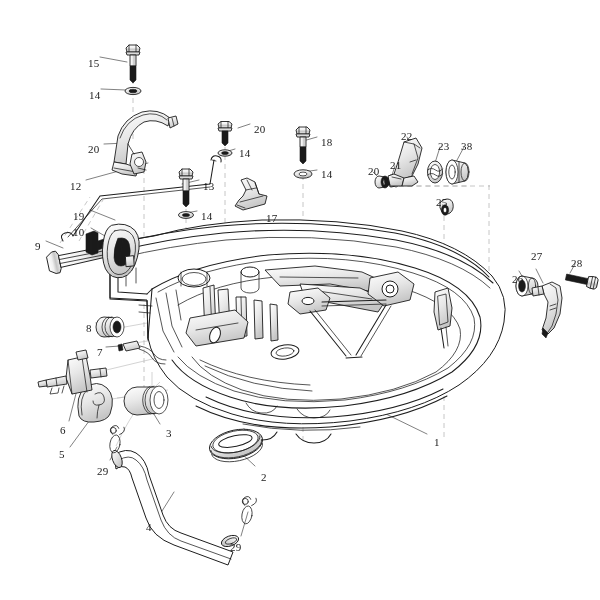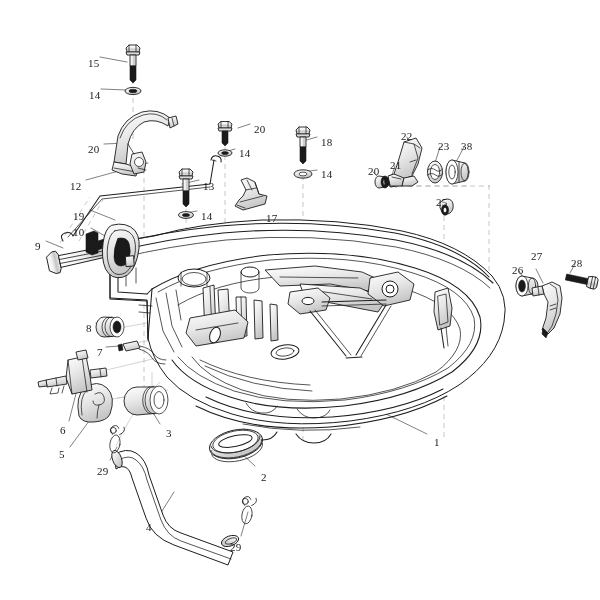--- a/index.html
+++ b/index.html
@@ -563,21 +563,21 @@
     <span class="cal" style="left:203px;top:181px">13</span>
     <span class="cal" style="left:266px;top:213px">17</span>
     <span class="cal" style="left:254px;top:124px">20</span>
     <span class="cal" style="left:321px;top:137px">18</span>
     <span class="cal" style="left:368px;top:166px">20</span>
     <span class="cal" style="left:390px;top:160px">21</span>
     <span class="cal" style="left:401px;top:131px">22</span>
     <span class="cal" style="left:438px;top:141px">23</span>
     <span class="cal" style="left:461px;top:141px">38</span>
     <span class="cal" style="left:436px;top:197px">25</span>
-    <span class="cal" style="left:512px;top:265px">26</span>
+    <span class="cal" style="left:512px;top:274px">26</span>
     <span class="cal" style="left:531px;top:251px">27</span>
     <span class="cal" style="left:571px;top:258px">28</span>
     <span class="cal" style="left:97px;top:466px">29</span>
     <span class="cal" style="left:239px;top:148px">14</span>
     <span class="cal" style="left:321px;top:169px">14</span>
     <span class="cal" style="left:201px;top:211px">14</span>
     <span class="cal" style="left:230px;top:542px">29</span>
   </div>
 
 </div>

